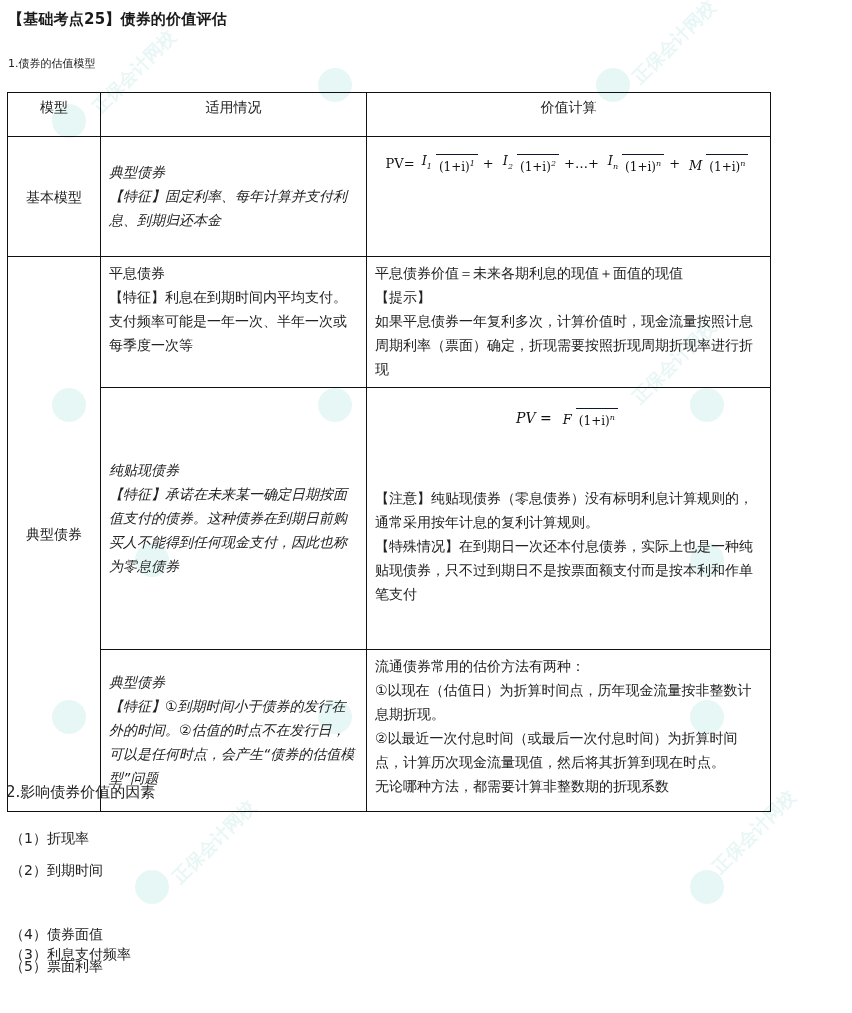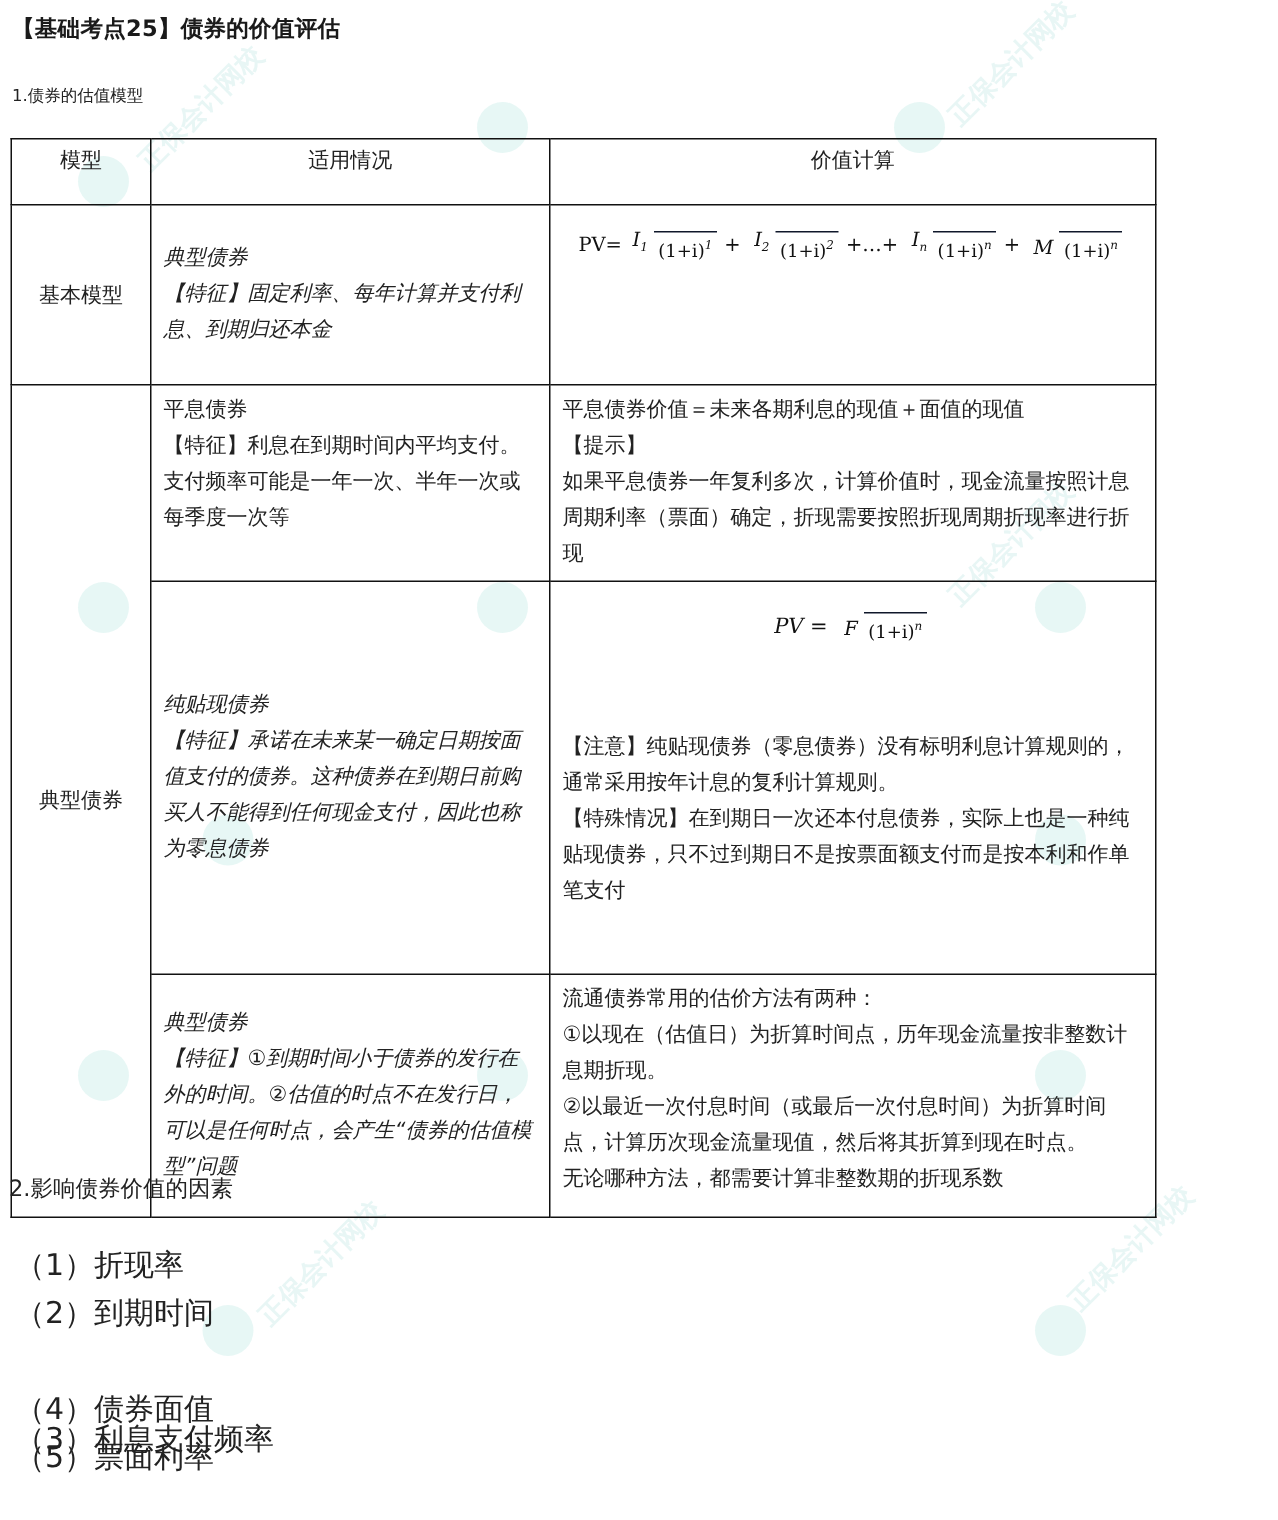--- a/index.html
+++ b/index.html
@@ -34,21 +34,21 @@
     display: inline-flex; align-items: center; font-size: 13px; color: #111;
   }
   .frac { display: inline-flex; flex-direction: row; align-items: flex-end; margin: 0 3px; }
   .frac .num { font-style: italic; padding: 0 4px 1px; line-height: 16px; }
   .frac .den { border-top: 1px solid #0f172a; padding: 1px 3px 0; line-height: 16px; font-size: 12px; }
   .frac sup { font-size: 8px; font-style: italic; }
   .frac sub { font-size: 8px; }
   .op { margin: 0 2px; }
   .pv-it { font-style: italic; font-size: 14px; margin-right: 4px; }
   .sec2 { position: absolute; left: 6px; top: 783px; font-size: 15px; }
-  .factor { position: absolute; left: 10px; font-size: 20px; }
+  .factor { position: absolute; left: 10px; font-size: 14px; }
   .wm {
     position: absolute; width: 34px; height: 34px; border-radius: 50%;
     background: rgba(120, 210, 200, 0.18); pointer-events: none;
   }
   .wm-text {
     position: absolute; font-size: 18px; color: rgba(110, 200, 190, 0.16);
     transform: rotate(-45deg); pointer-events: none; font-weight: bold;
   }
   p.line { margin: 0; }
 </style>

